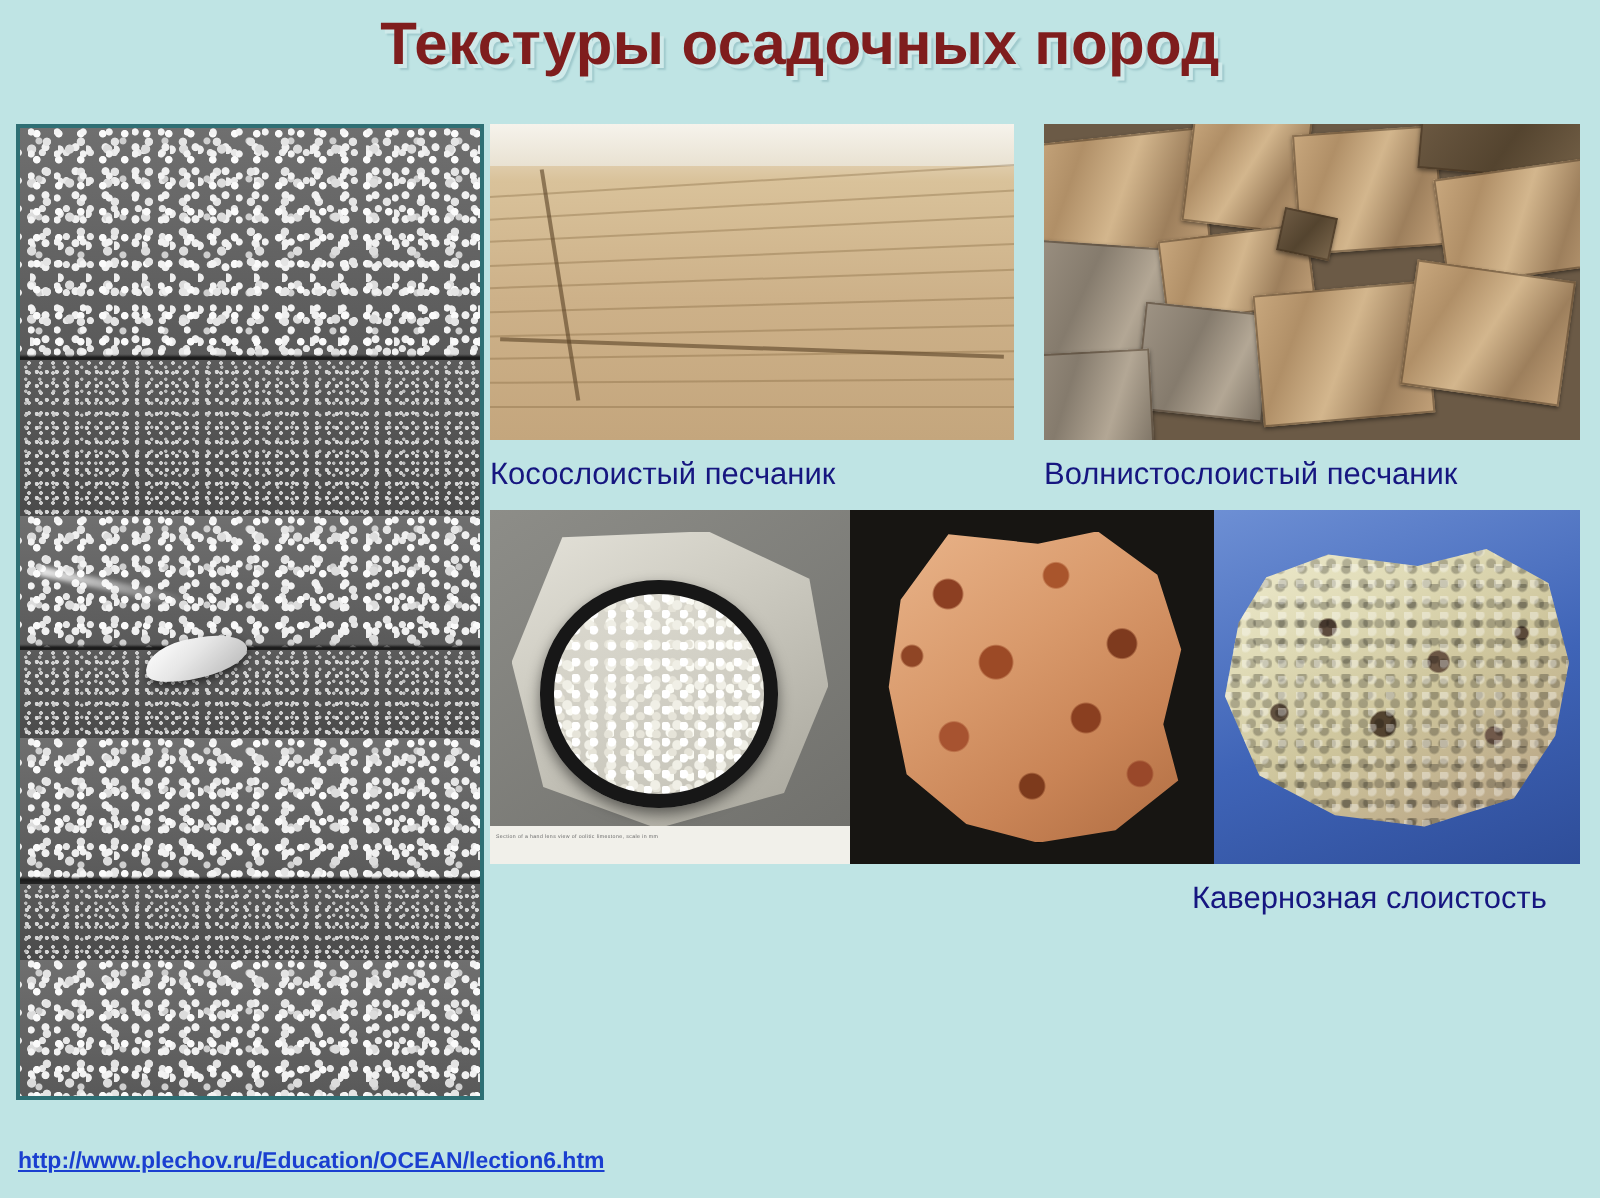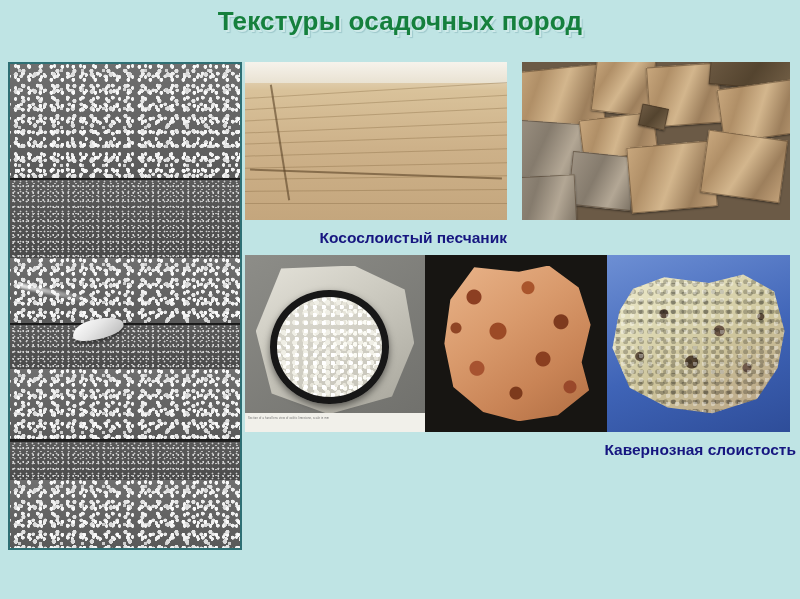--- a/index.html
+++ b/index.html
@@ -18,46 +18,46 @@
     overflow: hidden;
   }
 
   
   #slide-title {
     position: absolute;
     left: 0;
     top: 6px;
     width: 800px;
     text-align: center;
-    font-size: 26px;
+    font-size: 30px;
     font-weight: bold;
-    color: #15803d;
+    color: #7f1d1d;
     letter-spacing: 0.2px;
     text-shadow: 2px 2px 0 #cfeaea, 3px 3px 1px #9fc9cc;
     white-space: nowrap;
   }
 
   
   .photo {
     position: absolute;
     overflow: hidden;
     background: #8a8a8a;
   }
   .photo .inner {
     position: absolute;
     inset: 0;
   }
 
   
   .caption {
     position: absolute;
     font-size: 15.5px;
-    font-weight: bold;
+    font-weight: normal;
     color: #161680;
-    text-align: right;
+    text-align: left;
     white-space: nowrap;
   }
 
   
   #footer-label {
     position: absolute;
     left: 8px;
     top: 551px;
     font-size: 18px;
     font-weight: bold;
@@ -314,19 +314,21 @@
   <div class="photo" id="photo-bauxite">
     <div id="bauxite-rock"></div>
   </div>
 
   <div class="photo" id="photo-cavernous">
     <div id="cavernous-rock"></div>
   </div>
 
   <div class="caption" style="left:245px;top:229px;width:262px">Косослоистый песчаник</div>
 
+  <div class="caption" style="left:522px;top:229px;width:268px">Волнистослоистый песчаник</div>
 
 
   <div class="caption" style="left:596px;top:441px;width:200px">Кавернозная слоистость</div>
 
 
+  <div id="footer-url">http://www.plechov.ru/Education/OCEAN/lection6.htm</div>
 
 </div>
 
 </body></html>

